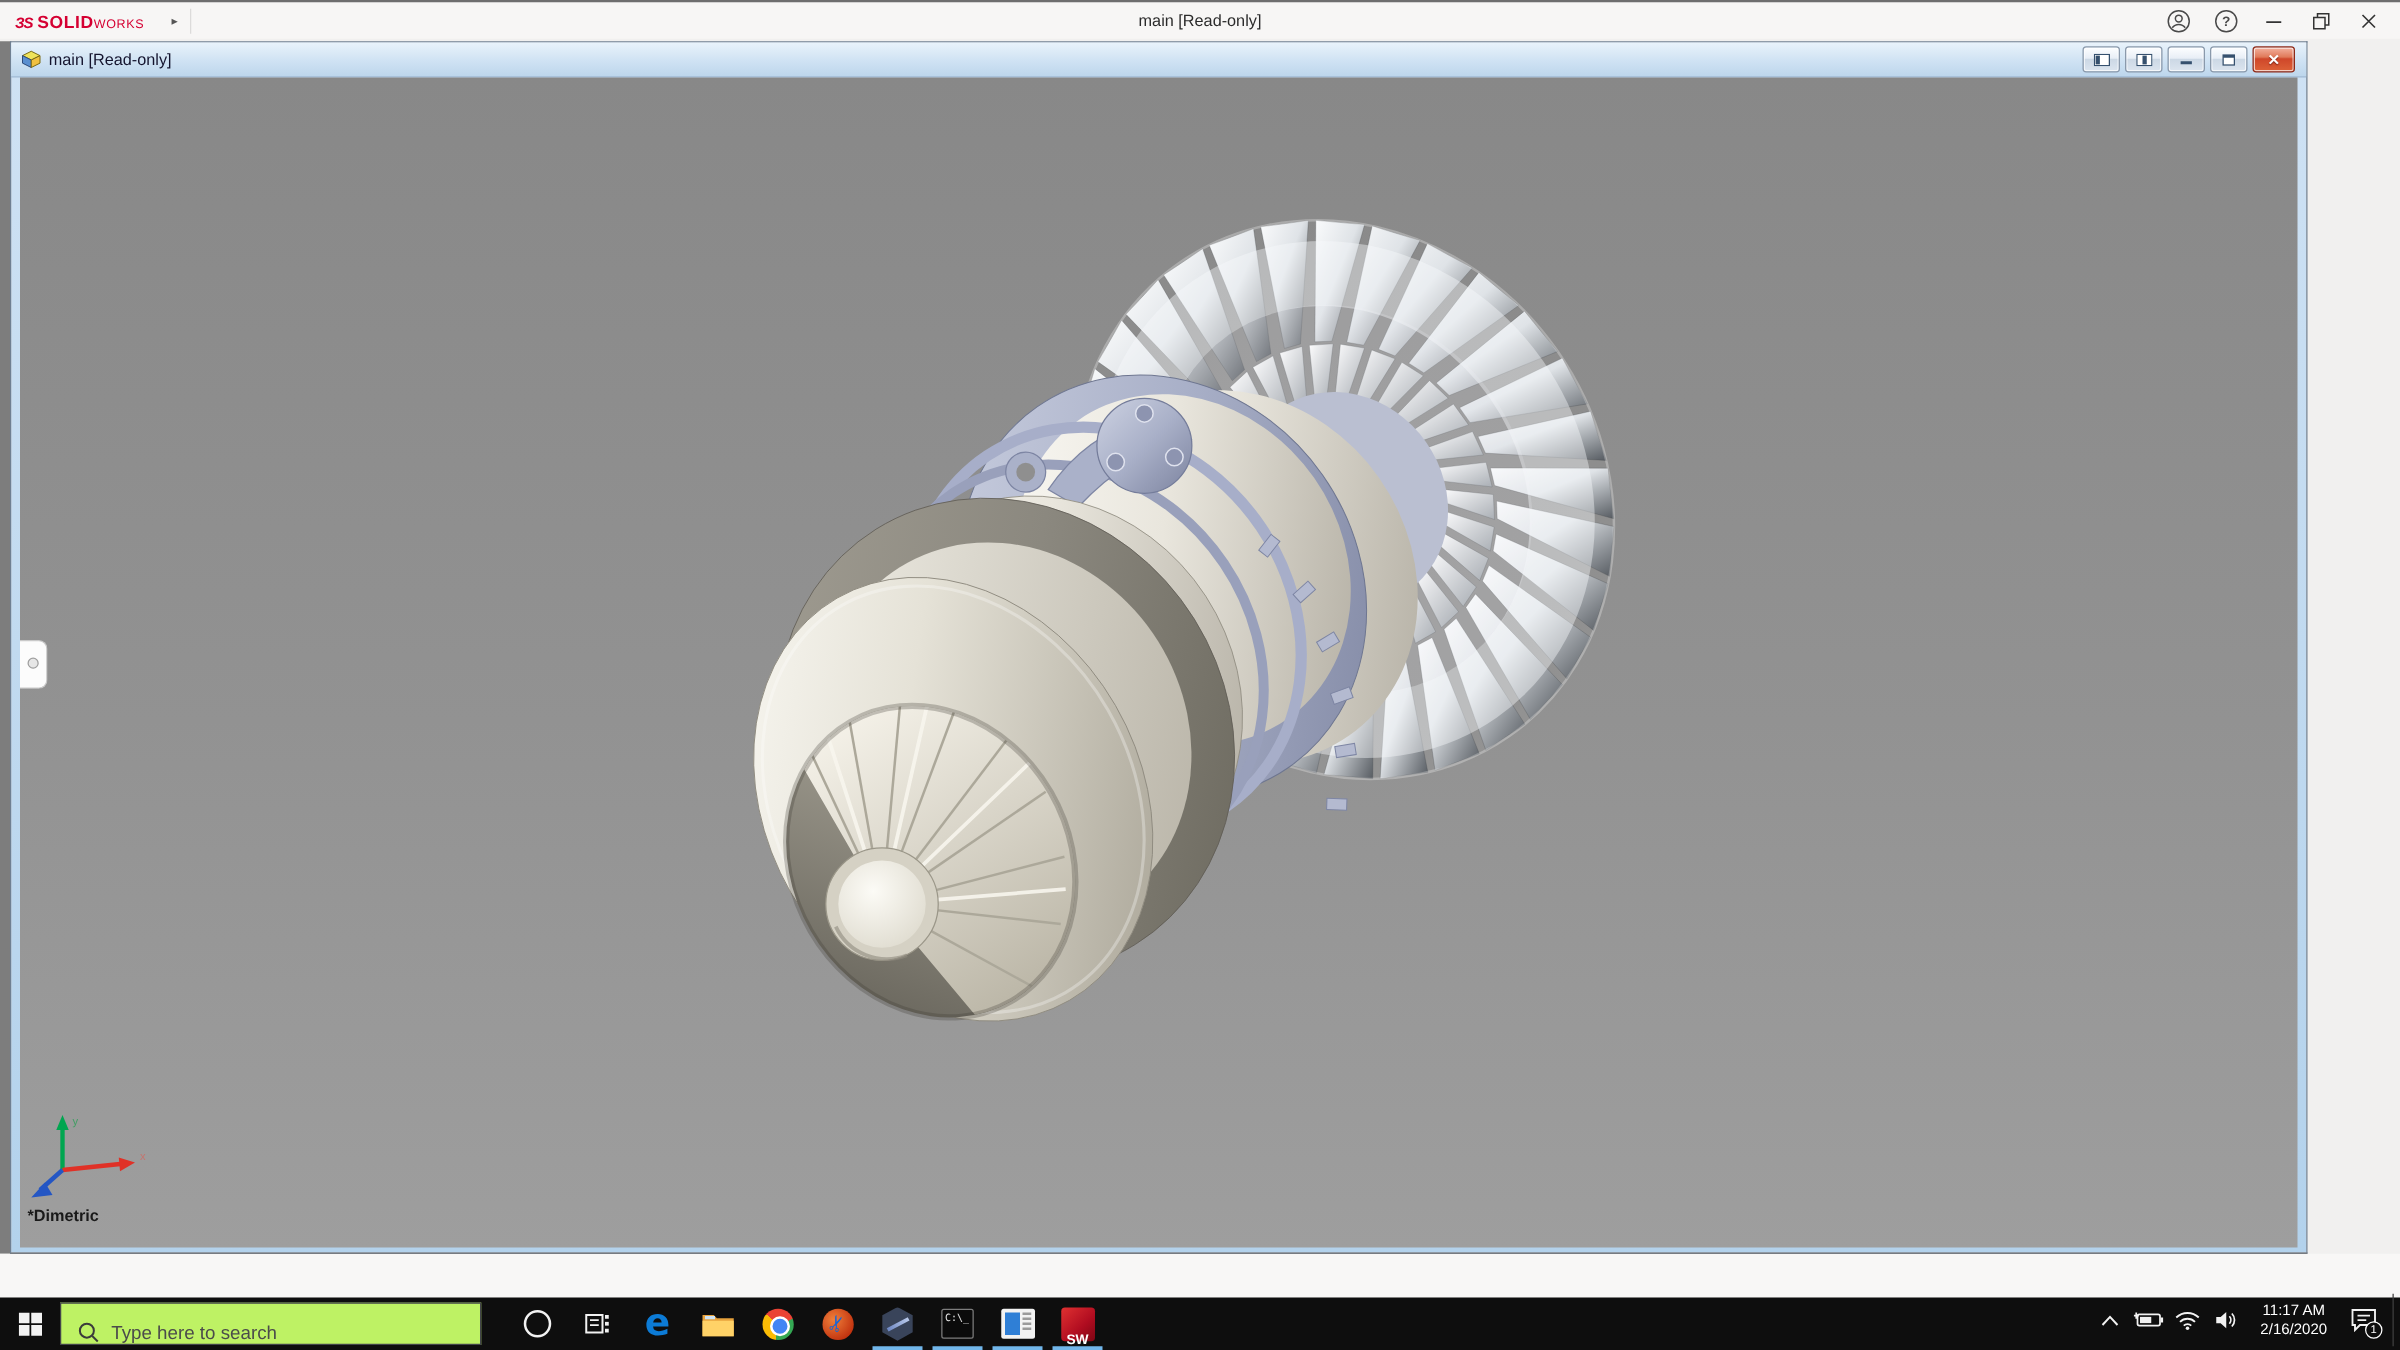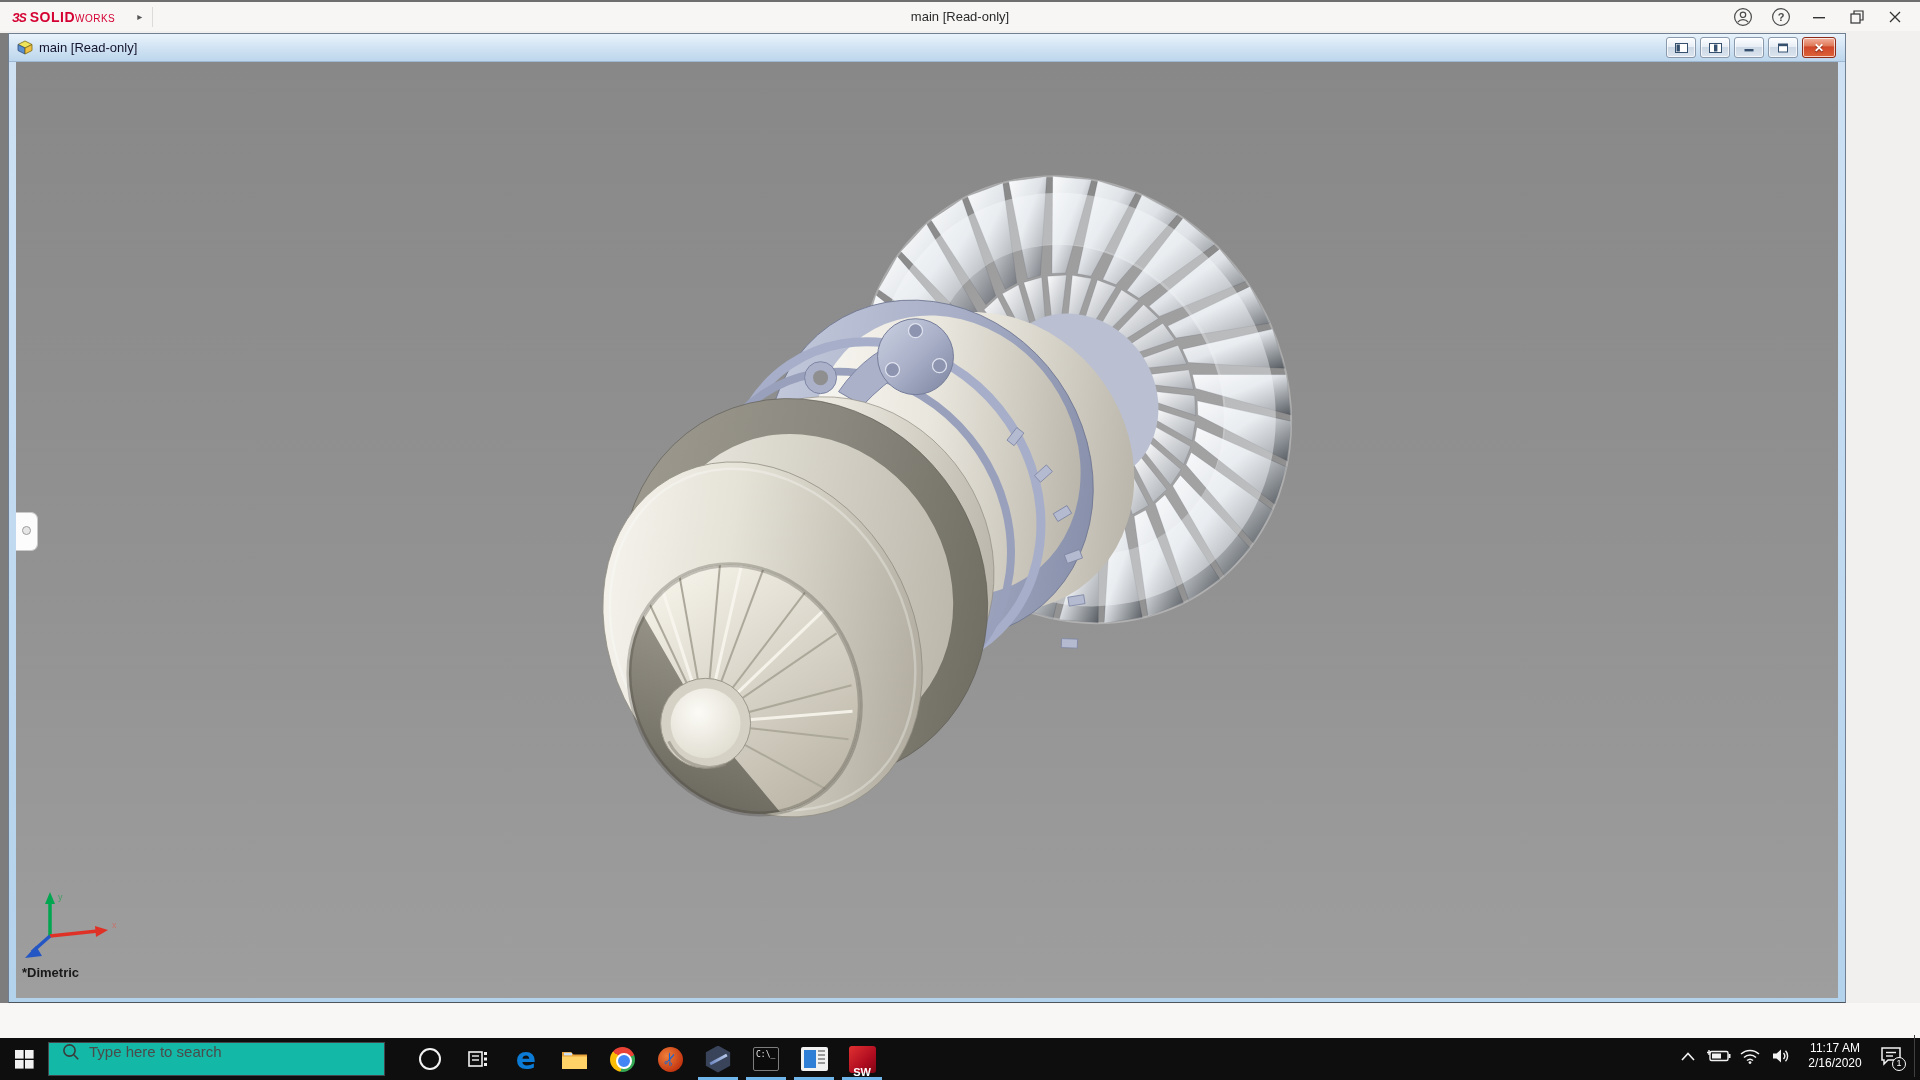--- a/index.html
+++ b/index.html
@@ -51,22 +51,22 @@
   #view-label { position:absolute; left:6px; top:903px; font-size:13px; font-weight:bold; color:#191919; }
   #triad { position:absolute; left:6px; top:826px; }
 
   #left-strip { position:absolute; left:0; top:33px; width:8px; height:970px; background:#7d7d7d; }
   #status-strip { position:absolute; left:0; top:1003px; width:1920px; height:35px; background:#f8f7f6; }
 
   
   #taskbar { position:absolute; left:0; top:1038px; width:1920px; height:42px; background:#0e0e0e;
              display:flex; align-items:center; }
   #start-btn { width:48px; height:42px; display:flex; align-items:center; justify-content:center; }
-  #search-box { width:337px; height:34px; background:#14b8a6; border:1px solid #43454a;
-                display:flex; align-items:flex-start; }
+  #search-box { width:337px; height:34px; background:#bef264; border:1px solid #43454a;
+                display:flex; align-items:flex-end; }
   #search-box .ph { font-size:15px; color:#4b4b4b; margin-left:9px; }
   .tb-slot { width:48px; height:42px; position:relative; display:flex; align-items:center; justify-content:center; }
   .tb-slot.first { margin-left:21px; }
   .runbar { position:absolute; bottom:0; left:4px; width:40px; height:3px; background:#71b6ea; }
 
   .edge-e { color:#0c7bd6; font-size:30px; font-weight:bold; line-height:28px; font-family:"DejaVu Sans",sans-serif; }
   .chrome-ic { width:25px; height:25px; border-radius:50%; position:relative;
       background:conic-gradient(from -50deg,#ea4335 0 33.3%,#34a853 0 66.6%,#fbbc05 0 100%); }
   .chrome-ic::after { content:""; position:absolute; left:6.5px; top:6.5px; width:12px; height:12px;
       border-radius:50%; background:#4285f4; border:2px solid #fff; }

